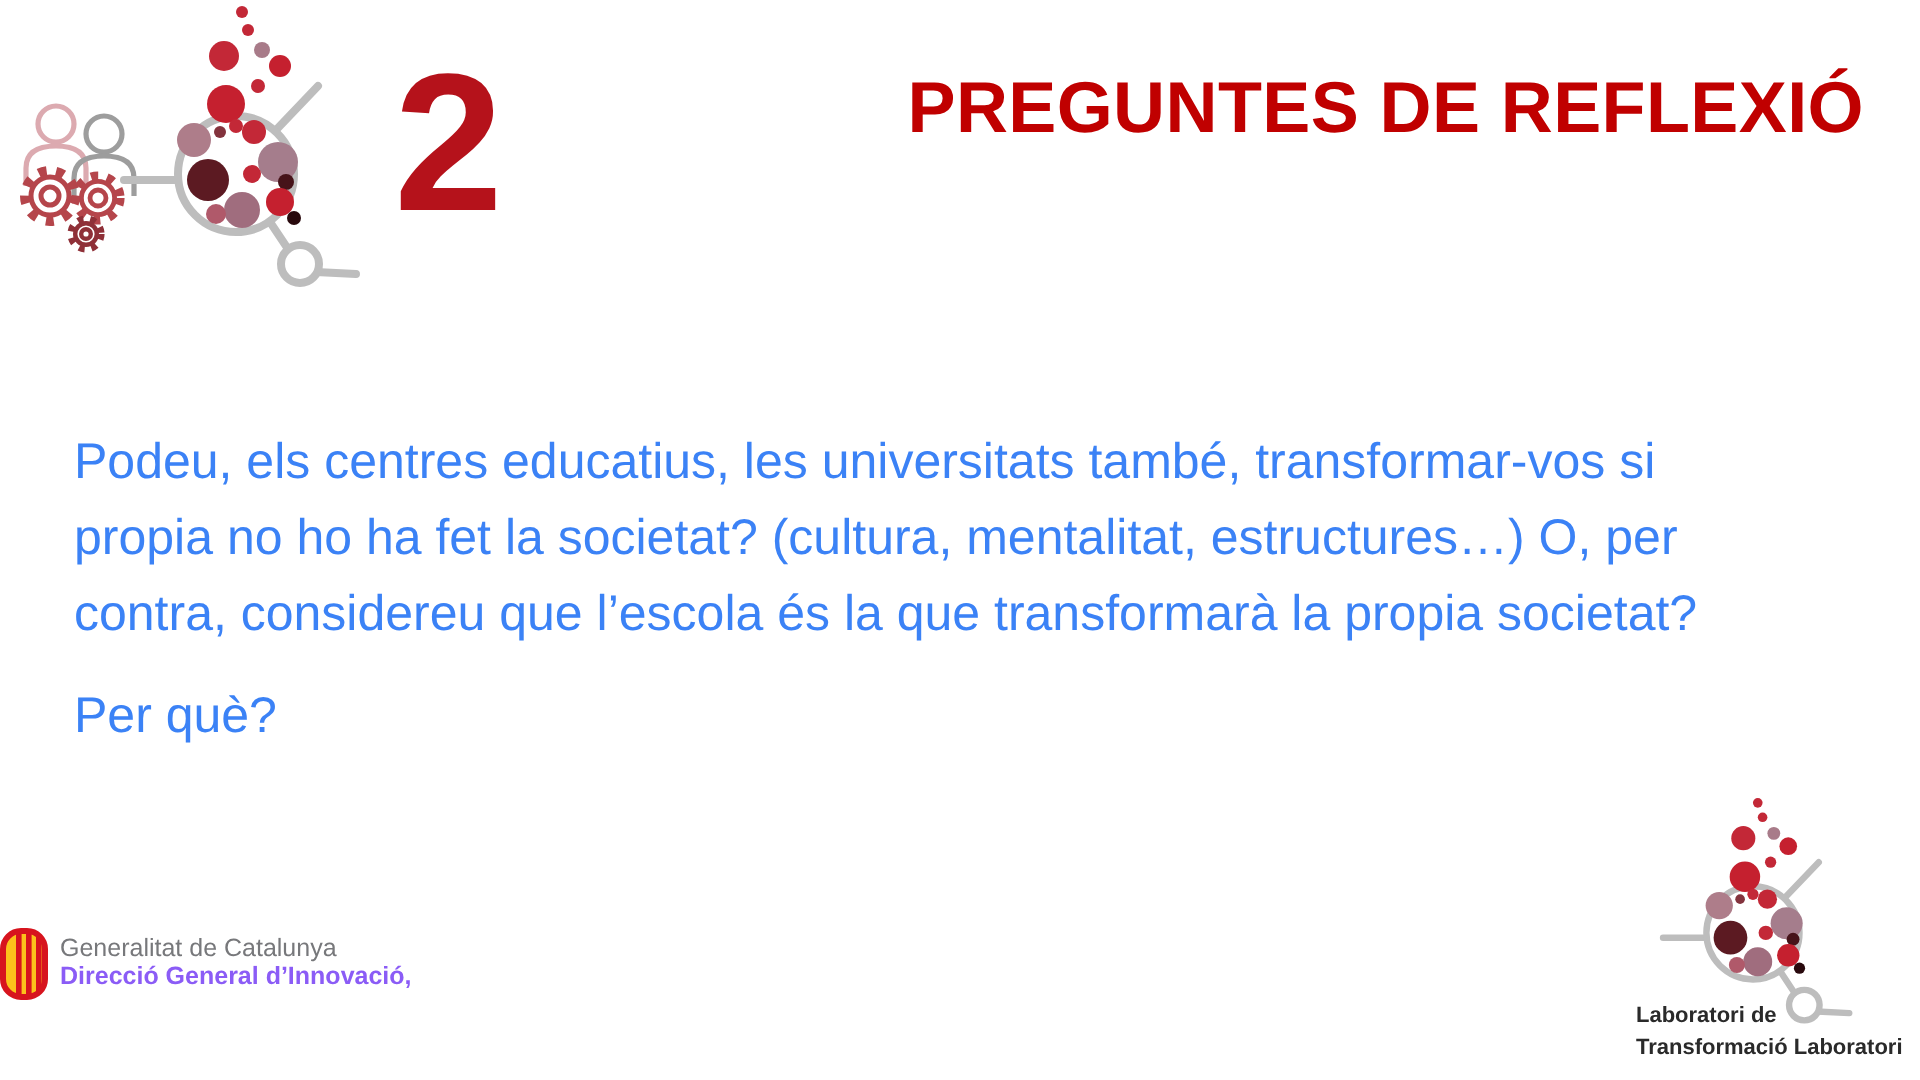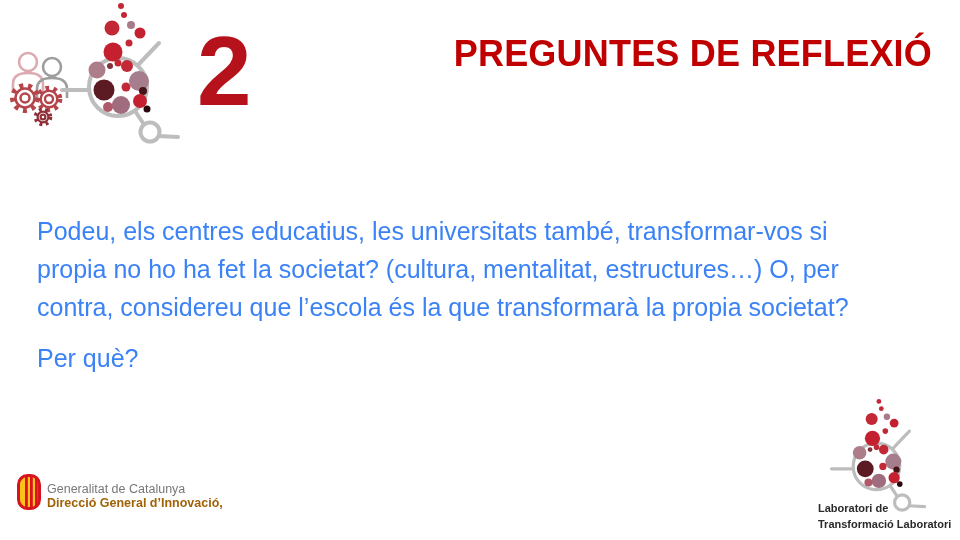--- a/index.html
+++ b/index.html
@@ -23,25 +23,25 @@
     white-space:nowrap;
   }
 
   .body-text{
     position:absolute;left:37px;top:212px;width:900px;
     font-size:25px;color:#3b82f6;line-height:38px;
   }
   .body-text .line{white-space:nowrap;}
   .body-question{margin-top:13px;}
 
-  .footer-left{position:absolute;left:17px;top:462px;display:flex;align-items:flex-end;margin-top:10px;}
+  .footer-left{position:absolute;left:0;top:462px;display:flex;align-items:center;}
   .footer-left .senyera{width:24px;height:36px;margin-right:6px;margin-top:2px;}
   .gencat-lines{font-size:12.5px;line-height:14px;letter-spacing:0;}
   .gencat-lines .gray{color:#77787b;}
-  .gencat-lines .bold{color:#a16207;font-weight:bold;}
+  .gencat-lines .bold{color:#8b5cf6;font-weight:bold;}
 
   .footer-right-icon{position:absolute;left:814px;top:395px;width:141px;height:122px;}
   .footer-right-text{
     position:absolute;left:818px;top:500px;
     font-size:11px;font-weight:bold;color:#2a2a2a;line-height:16px;
   }
 </style>
 </head>
 <body>
 

